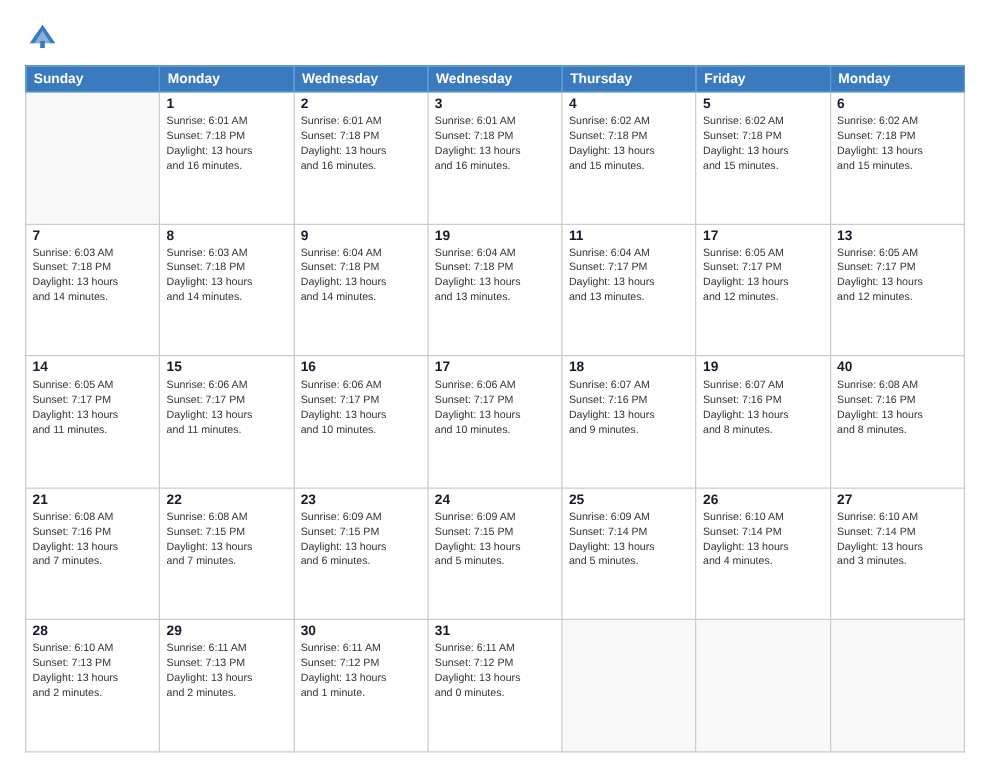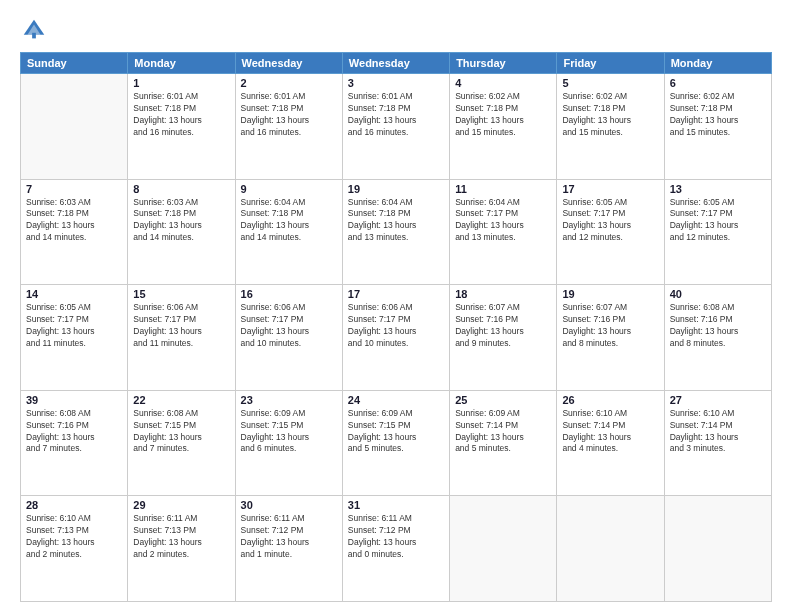--- a/index.html
+++ b/index.html
@@ -215,21 +215,21 @@
             <span class="day-num">19</span>
             <div class="day-info">Sunrise: 6:07 AM<br>Sunset: 7:16 PM<br>Daylight: 13 hours<br>and 8 minutes.</div>
           </td>
           <td>
             <span class="day-num">40</span>
             <div class="day-info">Sunrise: 6:08 AM<br>Sunset: 7:16 PM<br>Daylight: 13 hours<br>and 8 minutes.</div>
           </td>
         </tr>
         <tr class="week-row">
           <td>
-            <span class="day-num">39</span>
+            <span class="day-num">21</span>
             <div class="day-info">Sunrise: 6:08 AM<br>Sunset: 7:16 PM<br>Daylight: 13 hours<br>and 7 minutes.</div>
           </td>
           <td>
             <span class="day-num">22</span>
             <div class="day-info">Sunrise: 6:08 AM<br>Sunset: 7:15 PM<br>Daylight: 13 hours<br>and 7 minutes.</div>
           </td>
           <td>
             <span class="day-num">23</span>
             <div class="day-info">Sunrise: 6:09 AM<br>Sunset: 7:15 PM<br>Daylight: 13 hours<br>and 6 minutes.</div>
           </td>

